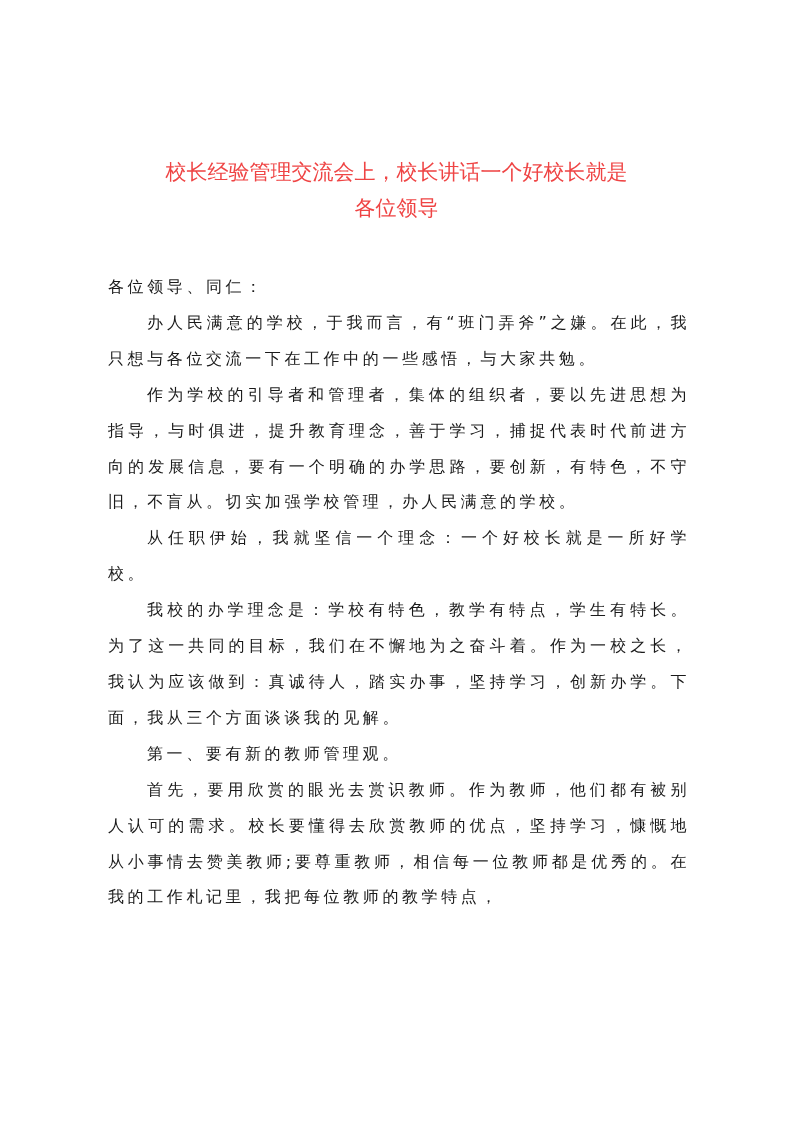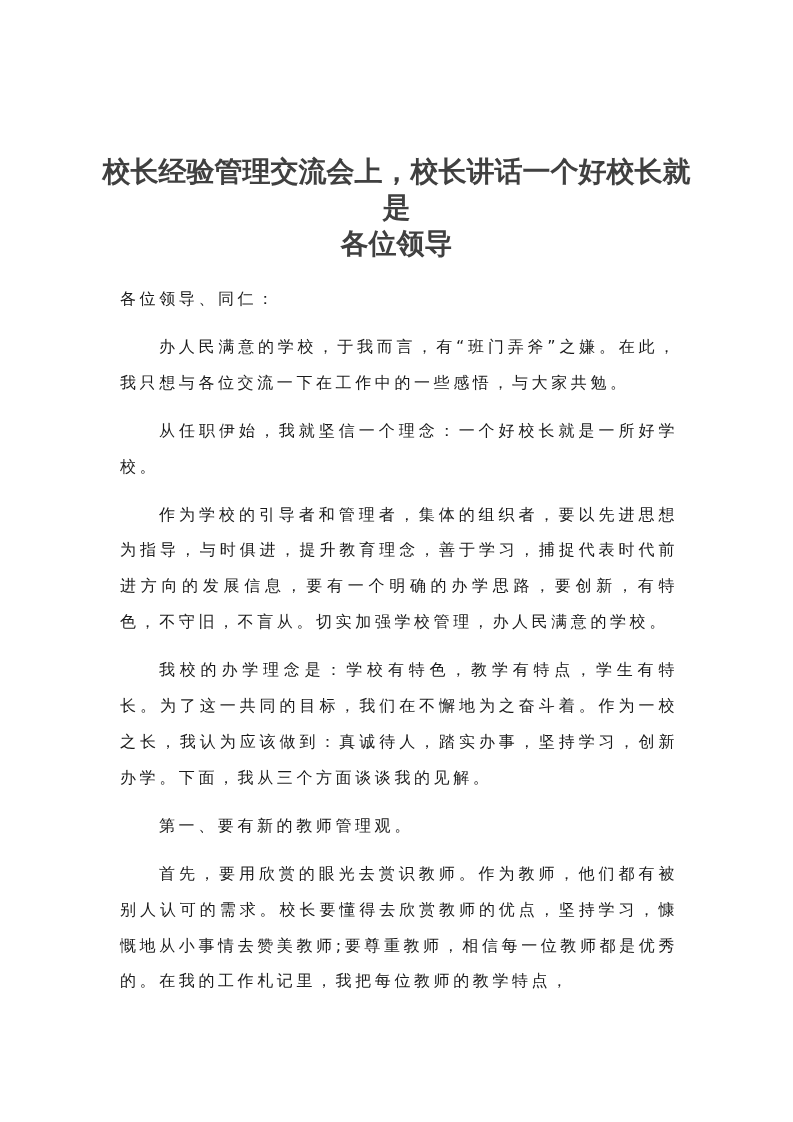--- a/index.html
+++ b/index.html
@@ -21,42 +21,42 @@
     height: 1122px;
     background: #ffffff;
   }
   .title {
     position: absolute;
     left: 100px;
     width: 593px;
     top: 154px;
     text-align: center;
     font-family: "DejaVu Serif", "Liberation Serif", serif;
-    font-weight: bold;
-    font-size: 28px;
+    font-weight: normal;
+    font-size: 21px;
     line-height: 36px;
     letter-spacing: 0px;
-    color: #404040;
+    color: #ef4444;
     margin: 0;
   }
   .body {
     position: absolute;
     left: 108px;
     top: 269px;
     width: 582px;
     font-family: "DejaVu Sans", "Liberation Sans", sans-serif;
     font-size: 16px;
     line-height: 35.9px;
     letter-spacing: 3.6px;
     color: #1a1a1a;
     text-align: justify;
     text-justify: inter-character;
   }
   .body p {
-    margin: 12px;
+    margin: 0;
     padding: 0;
   }
   .body p.indent {
     text-indent: 39px;
   }
   .body p.heading {
     font-weight: normal;
     text-indent: 39px;
   }
 </style>
@@ -66,20 +66,20 @@
 <div class="page">
 
   <h1 class="title">
     <span>校长经验管理交流会上，校长讲话一个好校长就是</span><br>
     <span>各位领导</span>
   </h1>
 
   <div class="body">
     <p>各位领导、同仁：</p>
     <p class="indent">办人民满意的学校，于我而言，有“班门弄斧”之嫌。在此，我只想与各位交流一下在工作中的一些感悟，与大家共勉。</p>
+    <p class="indent">作为学校的引导者和管理者，集体的组织者，要以先进思想为指导，与时俱进，提升教育理念，善于学习，捕捉代表时代前进方向的发展信息，要有一个明确的办学思路，要创新，有特色，不守旧，不盲从。切实加强学校管理，办人民满意的学校。</p>
     <p class="indent">从任职伊始，我就坚信一个理念：一个好校长就是一所好学校。</p>
-    <p class="indent">作为学校的引导者和管理者，集体的组织者，要以先进思想为指导，与时俱进，提升教育理念，善于学习，捕捉代表时代前进方向的发展信息，要有一个明确的办学思路，要创新，有特色，不守旧，不盲从。切实加强学校管理，办人民满意的学校。</p>
     <p class="indent">我校的办学理念是：学校有特色，教学有特点，学生有特长。为了这一共同的目标，我们在不懈地为之奋斗着。作为一校之长，我认为应该做到：真诚待人，踏实办事，坚持学习，创新办学。下面，我从三个方面谈谈我的见解。</p>
     <p class="heading">第一、要有新的教师管理观。</p>
     <p class="indent">首先，要用欣赏的眼光去赏识教师。作为教师，他们都有被别人认可的需求。校长要懂得去欣赏教师的优点，坚持学习，慷慨地从小事情去赞美教师;要尊重教师，相信每一位教师都是优秀的。在我的工作札记里，我把每位教师的教学特点，</p>
   </div>
 
 </div>
 
 </body></html>

